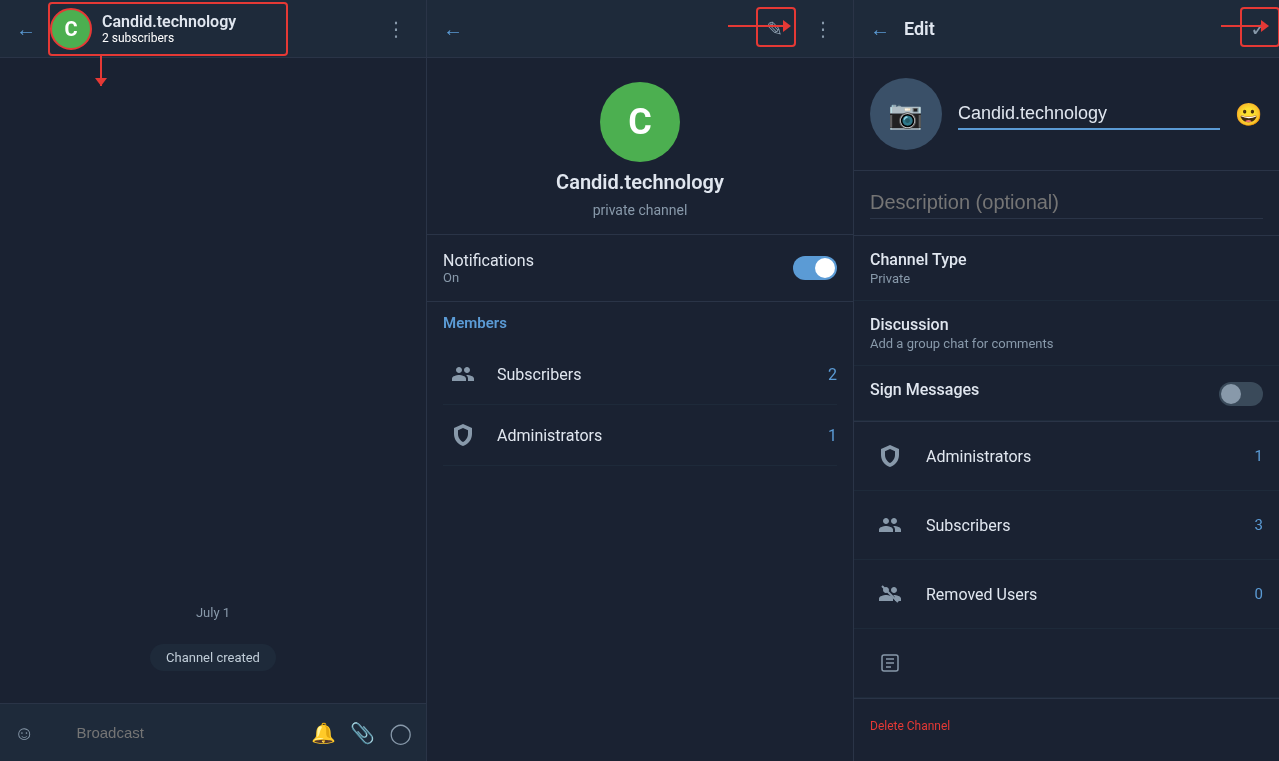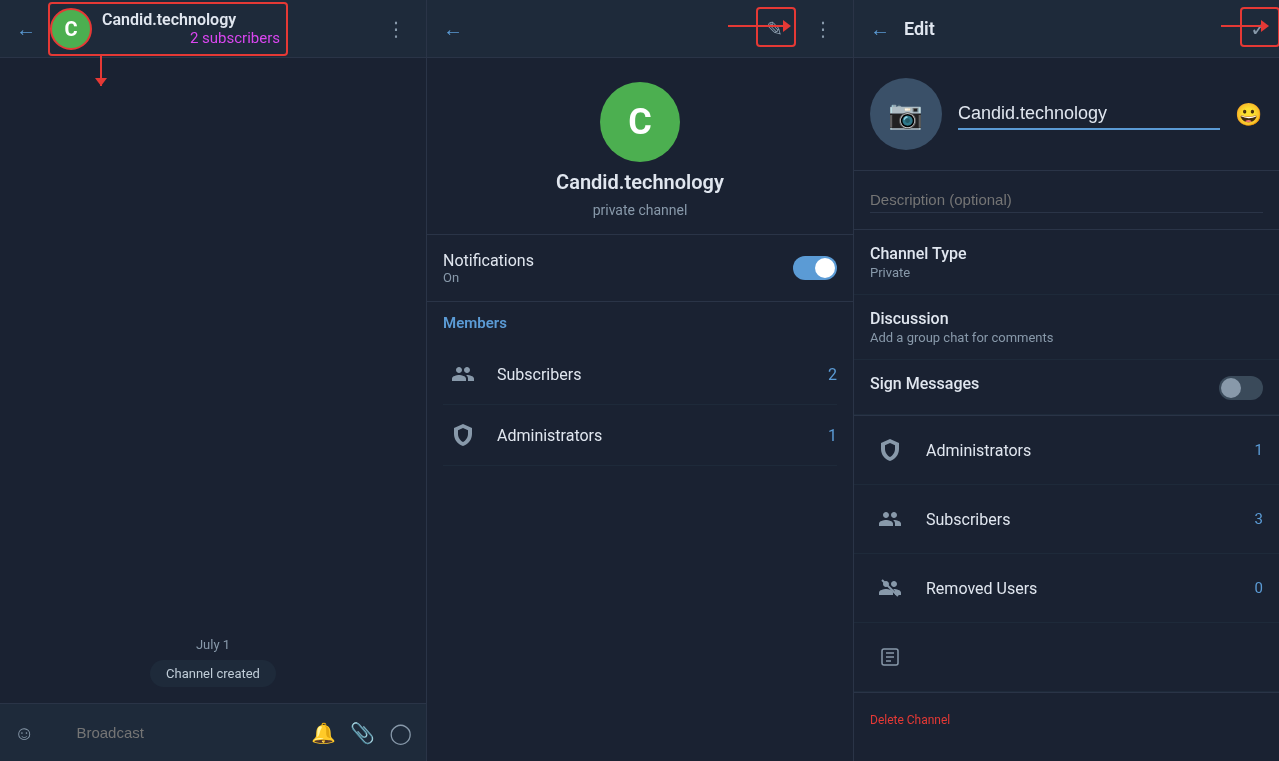--- a/index.html
+++ b/index.html
@@ -60,23 +60,22 @@
       flex: 1;
     }
 
     .header-title {
       font-size: 16px;
       font-weight: 600;
       color: #e0e6ef;
     }
 
     .header-subtitle {
-      font-size: 15px;
-      color: #d946ef;
-      text-align: center;
+      font-size: 12px;
+      color: #ffffff;
     }
 
     .header-more {
       color: #8899aa;
       font-size: 20px;
       cursor: pointer;
       padding: 4px 8px;
     }
 
     
@@ -128,21 +127,21 @@
     }
 
     .channel-created-badge {
       background: #1e2a3a;
       color: #c0cdd8;
       font-size: 13px;
       padding: 6px 16px;
       border-radius: 16px;
       text-align: center;
       display: inline-block;
-      margin: 0 auto;
+      margin: 16px auto;
       align-self: center;
     }
 
     .chat-footer {
       height: 58px;
       background: #1e2a3a;
       border-top: 1px solid #2a3447;
       display: flex;
       align-items: center;
       padding: 0 14px;
@@ -406,21 +405,21 @@
     .edit-desc-section {
       padding: 16px;
       border-bottom: 1px solid #2a3447;
     }
 
     .desc-input {
       width: 100%;
       background: transparent;
       border: none;
       outline: none;
-      font-size: 15px;
+      font-size: 20px;
       color: #8899aa;
       padding: 4px 0;
       border-bottom: 1px solid #2a3447;
     }
 
     .edit-settings-section {
       border-bottom: 1px solid #2a3447;
     }
 
     .setting-row {

